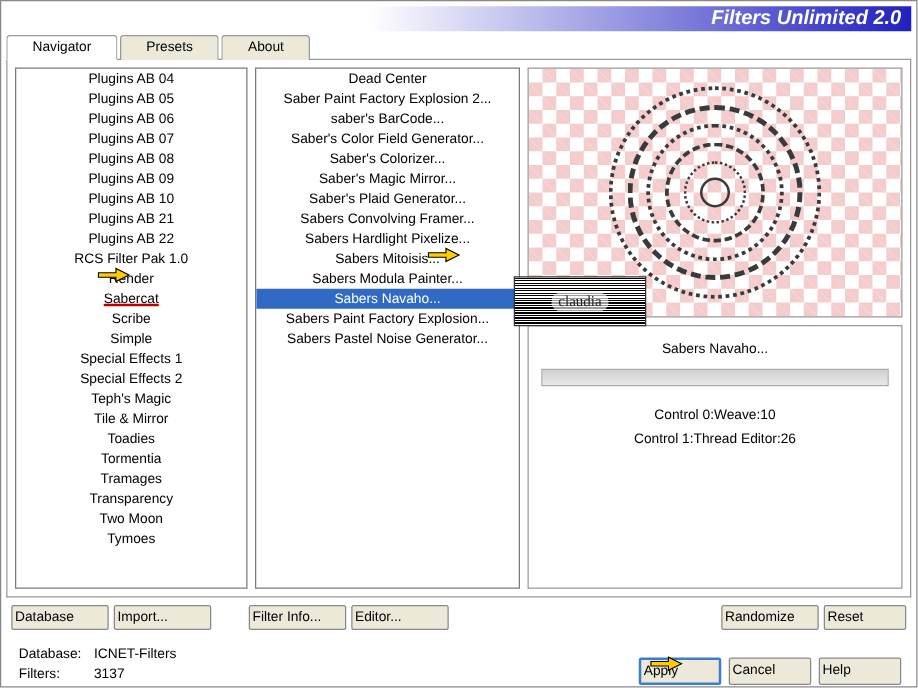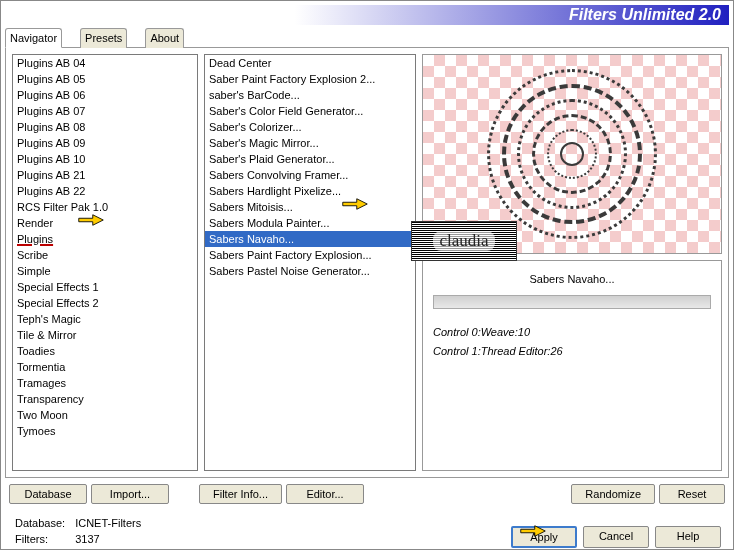--- a/index.html
+++ b/index.html
@@ -1,58 +1,58 @@
 <!DOCTYPE html>
 <html><head>
 <meta charset="utf-8">
 <style>
 * { margin:0; padding:0; box-sizing:border-box; font-family:Tahoma,Arial,sans-serif; font-size:11px; }
 body { background:#fff; width:734px; height:550px; position:relative; overflow:hidden; border:1px solid #888; }
 .outer { padding:4px; }
 .title-bar { height:20px; display:flex; justify-content:flex-end; align-items:center; padding-right:8px; background:linear-gradient(to right,#fff 40%,#2020c0); }
 .title-text { font-family:Arial,sans-serif; font-size:16px; font-weight:bold; font-style:italic; color:#fff; }
 .tabs { display:flex; border-bottom:1px solid #999; margin-top:2px; position:relative; }
-.tab { padding:3px 4px; border:1px solid #999; border-bottom:none; background:#ece9d8; margin-right:18px; border-radius:3px 3px 0 0; cursor:pointer; position:relative; top:1px; }
+.tab { padding:3px 20px; border:1px solid #999; border-bottom:none; background:#ece9d8; margin-right:2px; border-radius:3px 3px 0 0; cursor:pointer; position:relative; top:1px; }
 .tab.active { background:#fff; border-bottom:1px solid #fff; z-index:2; }
 .main-area { display:flex; height:430px; border:1px solid #999; border-top:none; padding:6px; gap:6px; }
 .col { border:1px solid #7a7a7a; background:#fff; overflow-y:scroll; overflow-x:hidden; height:100%; }
 .col1 { width:186px; flex-shrink:0; }
 .col2 { width:212px; flex-shrink:0; }
 .col3 { flex:1; border:none; overflow:visible; display:flex; flex-direction:column; }
-.list-item { padding:1px 4px; white-space:nowrap; cursor:pointer; line-height:14px; }
+.list-item { padding:1px 4px; white-space:nowrap; cursor:pointer; line-height:14px;text-align:center; }
 .list-item.selected { background:#316ac5; color:#fff; }
 .list-item.underline { text-decoration:underline; text-decoration-color:#b00; text-decoration-thickness:2px; }
 .preview-box { width:100%; height:200px; border:1px solid #999; position:relative; overflow:hidden;
   background-image:
     linear-gradient(45deg,#f4cccc 25%,transparent 25%,transparent 75%,#f4cccc 75%),
     linear-gradient(45deg,#f4cccc 25%,#fff 25%,#fff 75%,#f4cccc 75%);
   background-size:22px 22px; background-position:0 0,11px 11px; }
 .mandala { position:absolute; left:50%; top:50%; transform:translate(-50%,-50%); width:180px; height:180px; }
 .circle-pattern { border-radius:50%; position:absolute; border:2px dotted #3a3a3a; }
 .c1 { width:170px; height:170px; left:5px; top:5px; border-width:3px; }
 .c2 { width:140px; height:140px; left:20px; top:20px; border:4px dashed #3a3a3a; }
 .c3 { width:110px; height:110px; left:35px; top:35px; border-width:3px; }
 .c4 { width:80px; height:80px; left:50px; top:50px; border:3px dashed #3a3a3a; }
 .c5 { width:50px; height:50px; left:65px; top:65px; }
 .c6 { width:24px; height:24px; left:78px; top:78px; border:2px solid #3a3a3a; }
 .controls-panel { flex:1; border:1px solid #999; margin-top:6px; padding:8px 10px; background:#fff; position:relative; }
 .filter-name-row { text-align:center; padding:4px 0 10px; }
 .progress-bar { height:14px; background:linear-gradient(to bottom,#d0d0d0,#e8e8e8); border:1px solid #aaa; margin-bottom:14px; }
-.control-row { display:flex; justify-content:flex-start; padding:2px 0; line-height:15px;font-style:italic; }
+.control-row { display:flex; justify-content:center; padding:2px 0; line-height:15px; }
 .bottom-buttons { display:flex; padding:6px 4px; gap:4px; border-top:none; }
-.btn { padding:3px 13px; background:#ece9d8; border:1px solid #888; border-radius:2px; cursor:pointer; min-width:66px; text-align:center; font-size:11px; }
+.btn { padding:3px 2px; background:#ece9d8; border:1px solid #888; border-radius:2px; cursor:pointer; min-width:66px; text-align:left; font-size:11px; }
 .btn.wide { min-width:78px; }
 .spacer { flex:1; }
 .footer { padding:4px 8px; display:flex; align-items:flex-end; }
 .footer-info { line-height:14px; }
 .footer-info td:first-child { padding-right:8px; }
 .footer-btns { margin-left:auto; display:flex; gap:6px; }
 .btn.primary { border:2px solid #3d7bcc; }
 .watermark { position:absolute; left:410px; top:220px; width:106px; height:40px; background:repeating-linear-gradient(#000,#000 1px,#fff 1px,#fff 2px); border:1px solid #333; z-index:50; display:flex; align-items:center; justify-content:center; }
-.watermark-inner { font-family:'Brush Script MT',cursive; font-size:17px; color:#222; background:rgba(255,255,255,0.6); padding:0 6px; border-radius:8px; }
+.watermark-inner { font-family:'Brush Script MT',cursive; font-size:12px; color:#222; background:rgba(255,255,255,0.6); padding:0 6px; border-radius:8px; }
 .hand-cursor { position:absolute; width:28px; height:22px; z-index:60; pointer-events:none; }
 .hand1 { left:76px; top:208px; }
 .hand2 { left:340px; top:192px; }
 .hand3 { left:518px; top:519px; }
 
 .col::-webkit-scrollbar { width:16px; }
 .col::-webkit-scrollbar-track { background:#f0f0f0; border-left:1px solid #ccc; }
 .col::-webkit-scrollbar-thumb { background:#cdcdcd; border:1px solid #888; }
 </style>
 </head>
@@ -75,21 +75,21 @@
         <div class="list-item">Plugins AB 05</div>
         <div class="list-item">Plugins AB 06</div>
         <div class="list-item">Plugins AB 07</div>
         <div class="list-item">Plugins AB 08</div>
         <div class="list-item">Plugins AB 09</div>
         <div class="list-item">Plugins AB 10</div>
         <div class="list-item">Plugins AB 21</div>
         <div class="list-item">Plugins AB 22</div>
         <div class="list-item">RCS Filter Pak 1.0</div>
         <div class="list-item">Render</div>
-        <div class="list-item underline">Plugins</div>
+        <div class="list-item underline">Sabercat</div>
         <div class="list-item">Scribe</div>
         <div class="list-item">Simple</div>
         <div class="list-item">Special Effects 1</div>
         <div class="list-item">Special Effects 2</div>
         <div class="list-item">Teph's Magic</div>
         <div class="list-item">Tile &amp; Mirror</div>
         <div class="list-item">Toadies</div>
         <div class="list-item">Tormentia</div>
         <div class="list-item">Tramages</div>
         <div class="list-item">Transparency</div>

